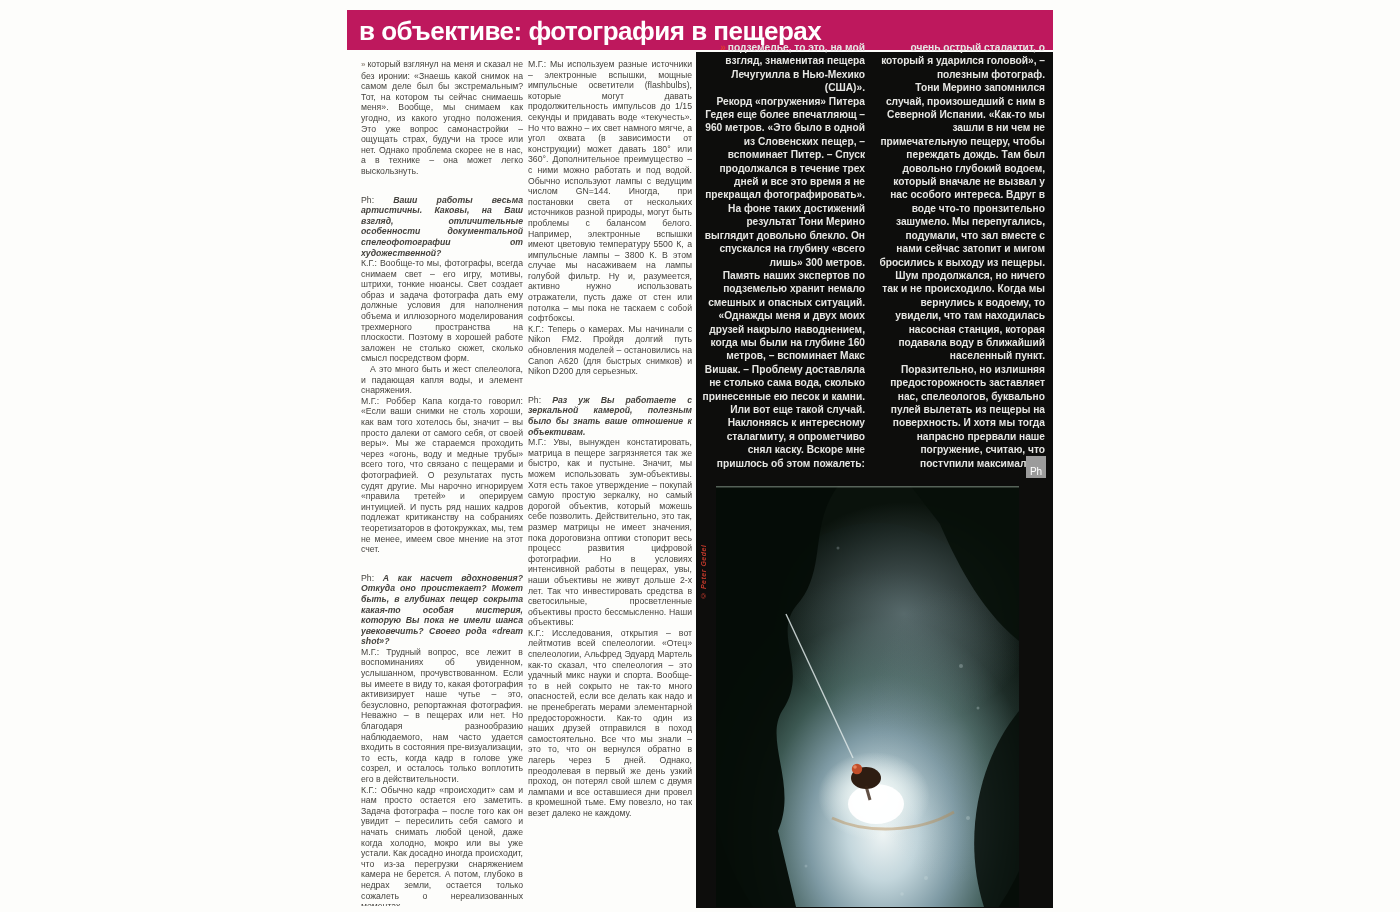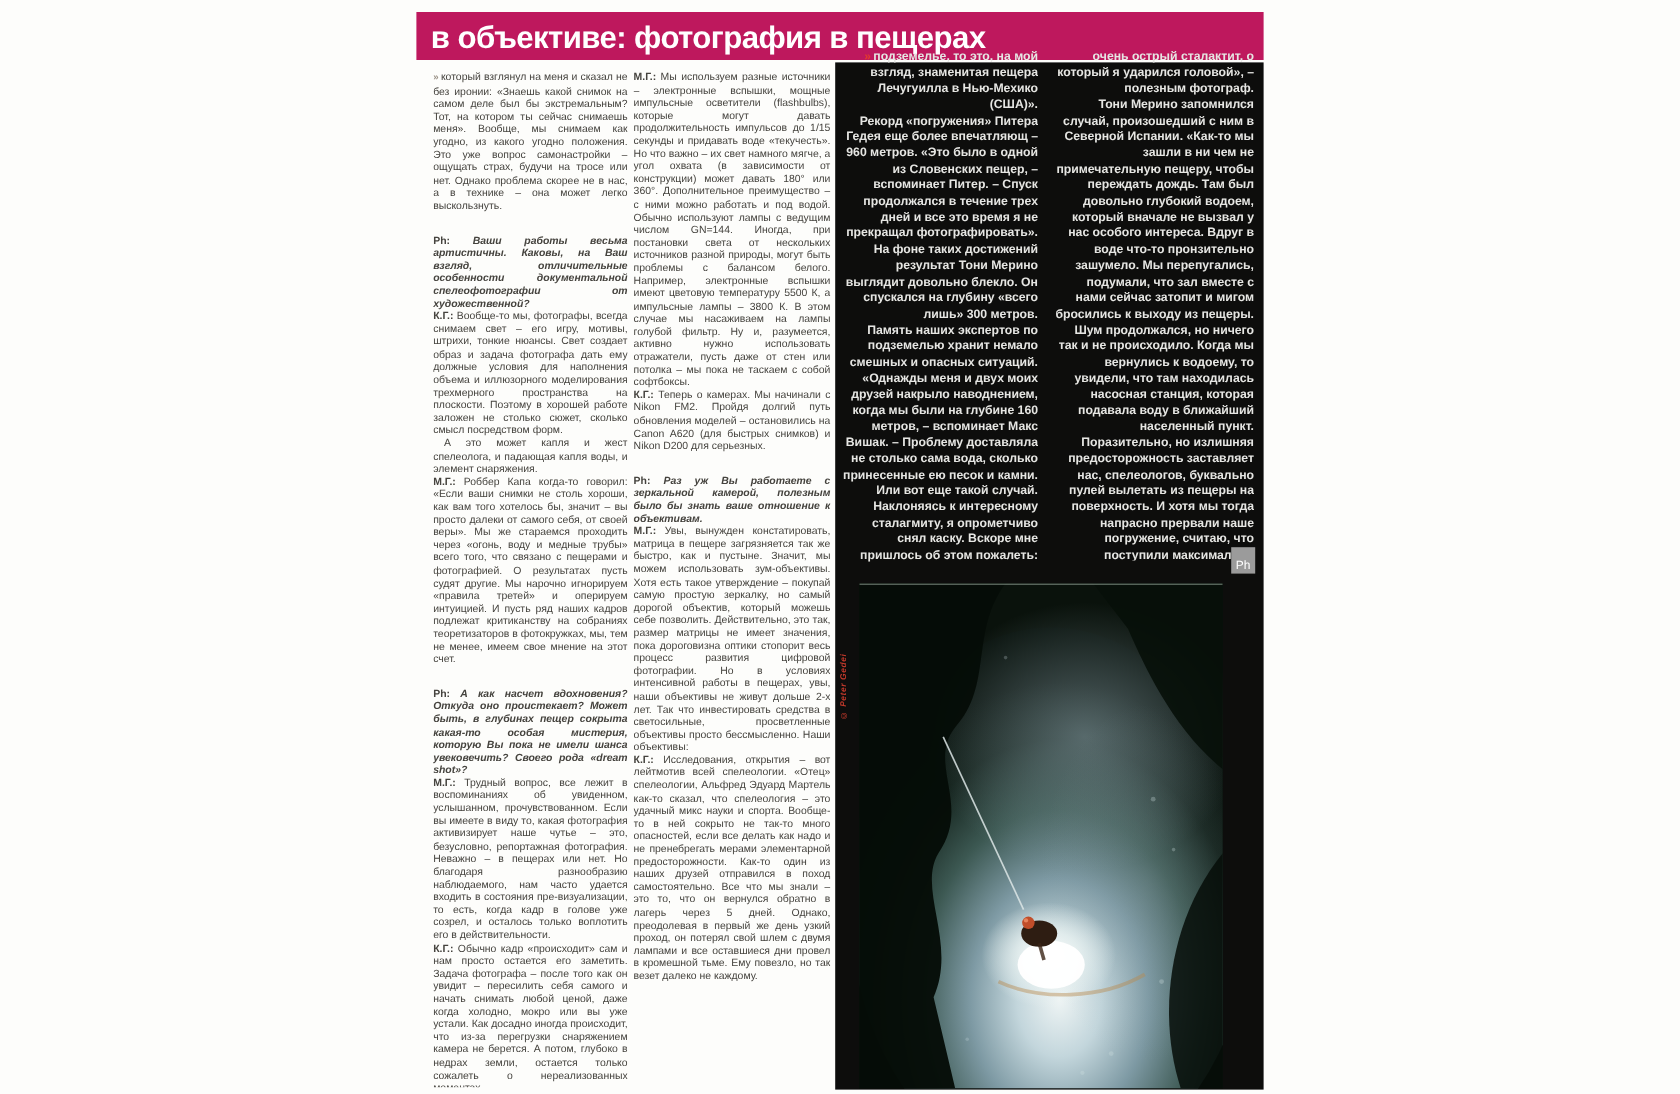--- a/index.html
+++ b/index.html
@@ -39,21 +39,21 @@
     font-size:10.2px;line-height:13.4px;font-weight:600;text-align:right;
   }
   .col3{left:702px;width:163px;height:428px;}
   .col4{left:878px;width:167px;height:426px;}
 
   .para{margin:0;}
   .t-q{margin-top:18px;font-weight:bold;font-style:italic;}
   .t-q .lbl{font-style:normal;}
   .ind{text-indent:9px;}
   .b1{font-weight:800;}
-  .lbl{font-weight:bold;}
+  .lbl{font-weight:normal;}
   .marker{font-weight:bold;margin-right:3px;letter-spacing:-1px;}
   .col1 .marker{color:#9a9186;font-size:8px;}
   .col3 .marker{color:#e23b2e;font-size:10px;}
 
   
   .photo{
     position:absolute;left:716px;top:486px;width:303px;height:421px;
     background:#0a120c;overflow:hidden;
   }
   .photo svg{display:block;width:100%;height:100%;}
@@ -81,21 +81,21 @@
   <div class="titlebar">
     <h1>в объективе: фотография в пещерах</h1>
   </div>
 
   <div class="blackblock"></div>
 
   <div class="col col1">
       <p class="para t-cont"><span class="marker">»</span>который взглянул на меня и сказал не без иронии: «Знаешь какой снимок на самом деле был бы экстремальным? Тот, на котором ты сейчас снимаешь меня». Вообще, мы снимаем как угодно, из какого угодно положения. Это уже вопрос самонастройки – ощущать страх, будучи на тросе или нет. Однако проблема скорее не в нас, а в технике – она может легко выскользнуть.</p>
       <p class="para t-q"><b class="lbl">Ph: </b>Ваши работы весьма артистичны. Каковы, на Ваш взгляд, отличительные особенности документальной спелеофотографии от художественной?</p>
       <p class="para t-a"><b class="lbl">К.Г.: </b>Вообще-то мы, фотографы, всегда снимаем свет – его игру, мотивы, штрихи, тонкие нюансы. Свет создает образ и задача фотографа дать ему должные условия для наполнения объема и иллюзорного моделирования трехмерного пространства на плоскости. Поэтому в хорошей работе заложен не столько сюжет, сколько смысл посредством форм.</p>
-      <p class="para t-p ind">А это может капля и жест спелеолога, и падающая капля воды, и элемент снаряжения.</p>
+      <p class="para t-p ind">А это много быть и жест спелеолога, и падающая капля воды, и элемент снаряжения.</p>
       <p class="para t-a"><b class="lbl">М.Г.: </b>Роббер Капа когда-то говорил: «Если ваши снимки не столь хороши, как вам того хотелось бы, значит – вы просто далеки от самого себя, от своей веры». Мы же стараемся проходить через «огонь, воду и медные трубы» всего того, что связано с пещерами и фотографией. О результатах пусть судят другие. Мы нарочно игнорируем «правила третей» и оперируем интуицией. И пусть ряд наших кадров подлежат критиканству на собраниях теоретизаторов в фотокружках, мы, тем не менее, имеем свое мнение на этот счет.</p>
       <p class="para t-q"><b class="lbl">Ph: </b>А как насчет вдохновения? Откуда оно проистекает? Может быть, в глубинах пещер сокрыта какая-то особая мистерия, которую Вы пока не имели шанса увековечить? Своего рода «dream shot»?</p>
       <p class="para t-a"><b class="lbl">М.Г.: </b>Трудный вопрос, все лежит в воспоминаниях об увиденном, услышанном, прочувствованном. Если вы имеете в виду то, какая фотография активизирует наше чутье – это, безусловно, репортажная фотография. Неважно – в пещерах или нет. Но благодаря разнообразию наблюдаемого, нам часто удается входить в состояния пре-визуализации, то есть, когда кадр в голове уже созрел, и осталось только воплотить его в действительности.</p>
       <p class="para t-a"><b class="lbl">К.Г.: </b>Обычно кадр «происходит» сам и нам просто остается его заметить. Задача фотографа – после того как он увидит – пересилить себя самого и начать снимать любой ценой, даже когда холодно, мокро или вы уже устали. Как досадно иногда происходит, что из-за перегрузки снаряжением камера не берется. А потом, глубоко в недрах земли, остается только сожалеть о нереализованных моментах.</p>
       <p class="para t-q"><b class="lbl">Ph: </b>Давайте поговорим немного о технической составляющей. Какие у Вас камеры? Как Вы работаете со светом?</p>
     </div>
   <div class="col col2">
       <p class="para t-a"><b class="lbl">М.Г.: </b>Мы используем разные источники – электронные вспышки, мощные импульсные осветители (flashbulbs), которые могут давать продолжительность импульсов до 1/15 секунды и придавать воде «текучесть». Но что важно – их свет намного мягче, а угол охвата (в зависимости от конструкции) может давать 180° или 360°. Дополнительное преимущество – с ними можно работать и под водой. Обычно используют лампы с ведущим числом GN=144. Иногда, при постановки света от нескольких источников разной природы, могут быть проблемы с балансом белого. Например, электронные вспышки имеют цветовую температуру 5500 К, а импульсные лампы – 3800 К. В этом случае мы насаживаем на лампы голубой фильтр. Ну и, разумеется, активно нужно использовать отражатели, пусть даже от стен или потолка – мы пока не таскаем с собой софтбоксы.</p>
       <p class="para t-a"><b class="lbl">К.Г.: </b>Теперь о камерах. Мы начинали с Nikon FM2. Пройдя долгий путь обновления моделей – остановились на Canon A620 (для быстрых снимков) и Nikon D200 для серьезных.</p>
       <p class="para t-q"><b class="lbl">Ph: </b>Раз уж Вы работаете с зеркальной камерой, полезным было бы знать ваше отношение к объективам.</p>

